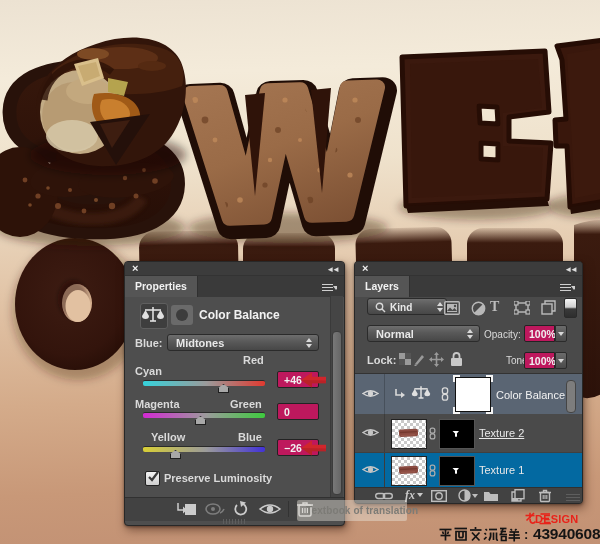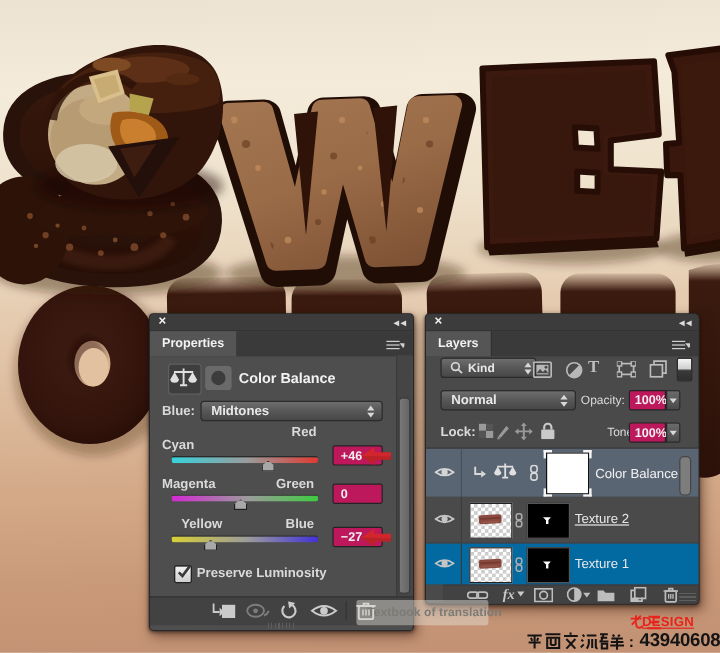--- a/index.html
+++ b/index.html
@@ -237,21 +237,21 @@
  <div class="lbl" style="left:10px;top:136px;">Magenta</div>
  <div class="lbl" style="left:105px;top:136px;">Green</div>
  <div class="track" style="left:18px;top:150px;width:122px;background:linear-gradient(90deg,#d32ad3,#9b9b9b 52%,#3ecb3e);"></div>
  <div class="hdl" style="left:70px;top:154px;"></div>
  <div class="vbox" style="left:152px;top:141px;">0</div>
 
  <div class="lbl" style="left:10px;top:169px;margin-left:16px;">Yellow</div>
  <div class="lbl" style="left:113px;top:169px;">Blue</div>
  <div class="track" style="left:18px;top:184px;width:122px;background:linear-gradient(90deg,#d8cf35,#9b9b9b 52%,#4232d8);"></div>
  <div class="hdl" style="left:45px;top:188px;"></div>
- <div class="vbox" style="left:152px;top:177px;">−27</div>
+ <div class="vbox" style="left:152px;top:177px;">−26</div>
  <svg width="25" height="16" style="position:absolute;left:176px;top:178px;">
       <polygon points="0,8 11,0.5 11,4.8 25,4.8 25,11.2 11,11.2 11,15.5" fill="#d0262c"></polygon>
       <polygon points="0,8 11,15.5 11,11.2 25,11.2 25,8.5" fill="#a81f24" opacity="0.55"></polygon>
     </svg>
 
  <div style="position:absolute;left:20px;top:209px;width:13px;height:13px;background:linear-gradient(#f2f2f2,#cfcfcf);border:1px solid #222;border-radius:2px;">
   <svg width="15" height="14" style="position:absolute;left:0px;top:-2px">
         <path d="M3 7 L6 10 L12 2" stroke="#3a3a3a" stroke-width="2.2" fill="none"></path>
       </svg>
  </div>
@@ -452,21 +452,21 @@
      <svg width="34" height="28">
           <polygon points="12.5,11 19,11 16,14.5" fill="#fff"></polygon>
           <rect x="15" y="13.5" width="2" height="3.2" fill="#fff"></rect>
         </svg>
    </div>
    <div class="lbl" style="left:124px;top:11px;color:#e8e8e8;font-weight:normal;">Texture 1</div>
  </div>
 
  <div style="position:absolute;left:211px;top:118px;width:8px;height:31px;background:#7d7d7d;border-radius:4px;border:1px solid #454545;"></div>
 
- <div class="botbar" style="top:225px;height:15px;border-radius:0 0 3px 3px;margin-left:14px;">
+ <div class="botbar" style="top:225px;height:15px;border-radius:0 0 3px 3px;">
   <svg width="18" height="10" style="position:absolute;left:20px;top:3px">
         <rect x="0.7" y="2.5" width="9" height="5" rx="2.5" fill="none" stroke="#bdbdbd" stroke-width="1.4"></rect>
         <rect x="8.3" y="2.5" width="9" height="5" rx="2.5" fill="none" stroke="#bdbdbd" stroke-width="1.4"></rect>
       </svg>
   <div style="position:absolute;left:50px;top:0px;color:#c9c9c9;font-size:12px;font-weight:bold;font-style:italic;font-family:'Liberation Serif',serif;">fx<span style="display:inline-block;vertical-align:2px;margin-left:2px;border-left:3px solid transparent;border-right:3px solid transparent;border-top:4px solid #c9c9c9;"></span></div>
   <svg width="16" height="12" style="position:absolute;left:76px;top:2px">
         <rect x="0.7" y="0.7" width="14.6" height="10.6" fill="none" stroke="#bdbdbd" stroke-width="1.4"></rect>
         <circle cx="8" cy="6" r="3.2" fill="none" stroke="#bdbdbd" stroke-width="1.4"></circle>
       </svg>
   <svg width="13" height="13" style="position:absolute;left:103px;top:1px">
@@ -501,21 +501,21 @@
 <g stroke="#e8231a" stroke-width="1.6" fill="none">
 <path d="M6 0.8 V6"></path>
       <path d="M1.5 3.5 H10.5"></path>
       <path d="M10 1 L2.5 8.5"></path>
       <path d="M6 6.5 q0 4 2 4.5 q2 0.5 3.5 -1.5"></path>
 <path d="M16.5 2 H26"></path>
       <path d="M17.5 6.5 H25"></path>
       <path d="M15.5 11.5 H27"></path>
 </g>
   </svg>
-<div style="position:absolute;left:535px;top:513px;font-family:'Liberation Sans',sans-serif;font-size:11px;font-weight:bold;color:#e8231a;letter-spacing:0.2px;text-decoration:underline;">DESIGN</div>
+<div style="position:absolute;left:535px;top:513px;font-family:'Liberation Sans',sans-serif;font-size:11px;font-weight:bold;color:#e8231a;letter-spacing:0.2px;">DESIGN</div>
 <svg width="85" height="16" style="position:absolute;left:438px;top:526px;" viewBox="0 0 85 16">
 <g stroke="#141414" stroke-width="1.7" fill="none">
 
 <path d="M1.5 3.5 H13.5"></path>
       <path d="M7.5 3.5 V14.5"></path>
       <path d="M2.5 9.5 H12.5"></path>
       <path d="M4.5 5.5 L5.5 8"></path>
       <path d="M10.5 5.5 L9.5 8"></path>
 
 <path d="M16.5 2.5 H29"></path>

